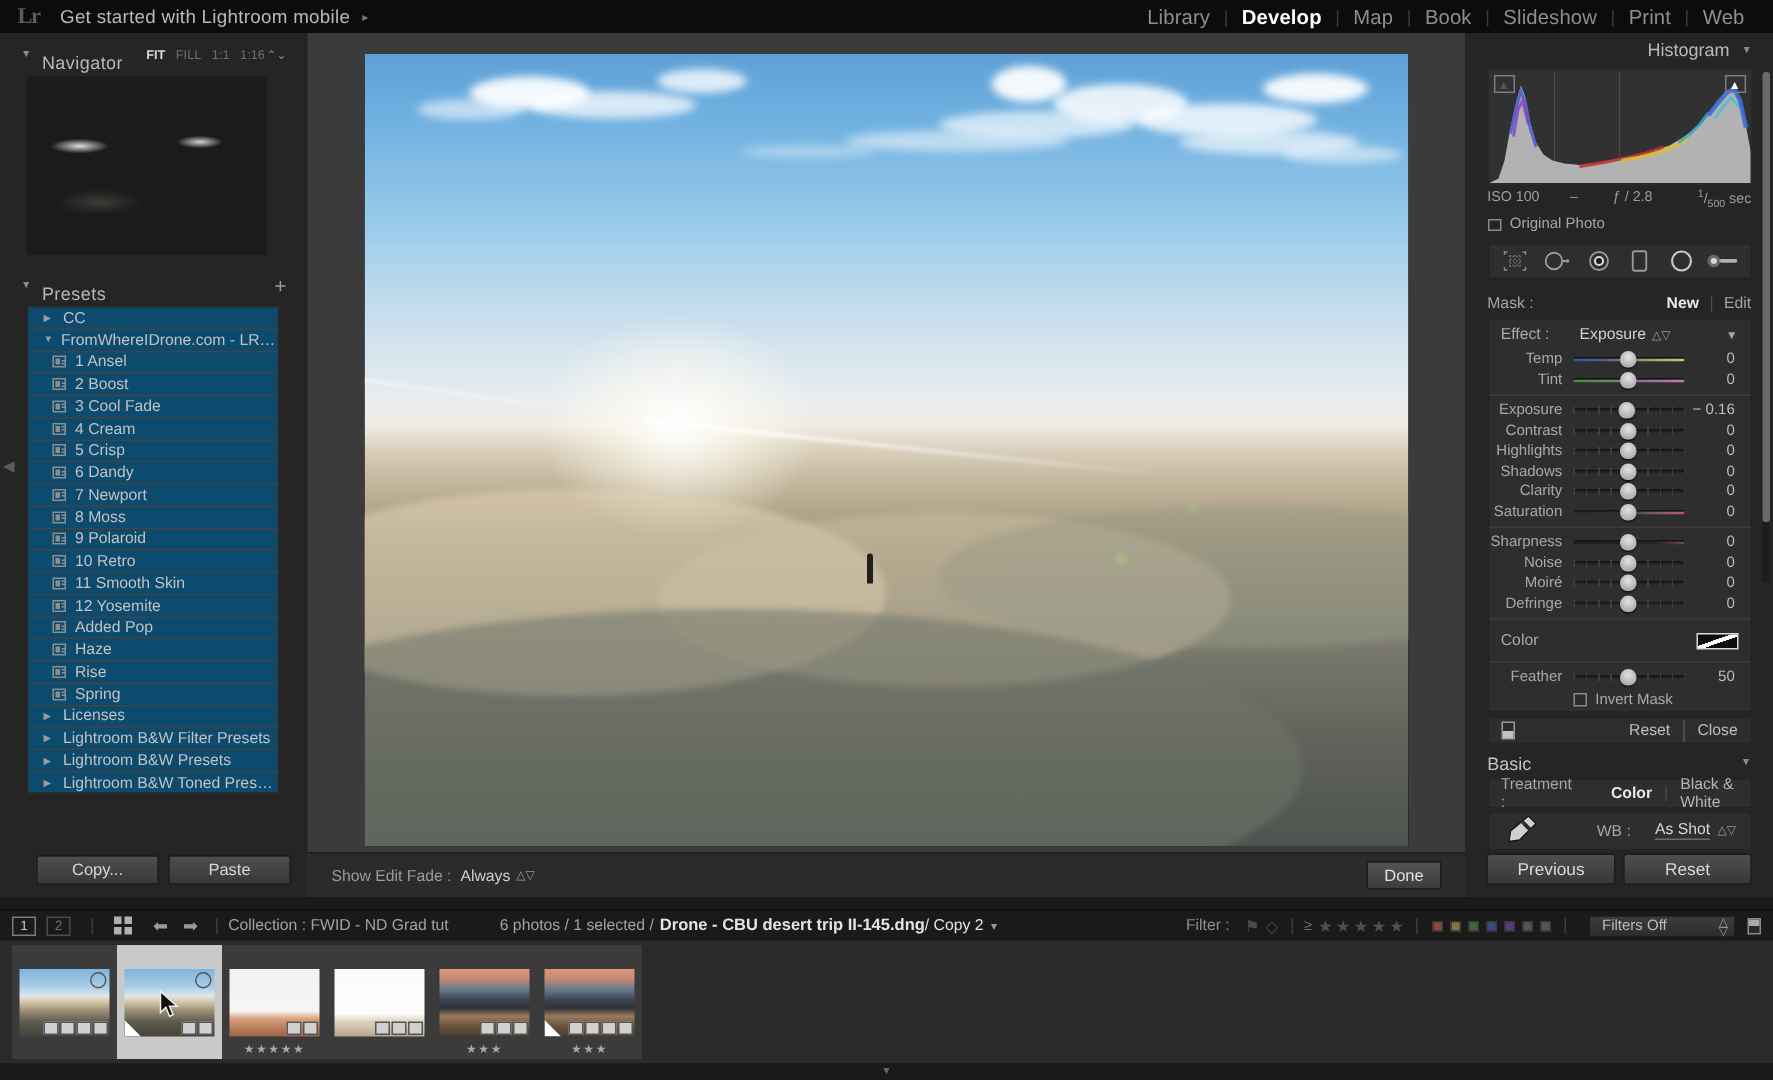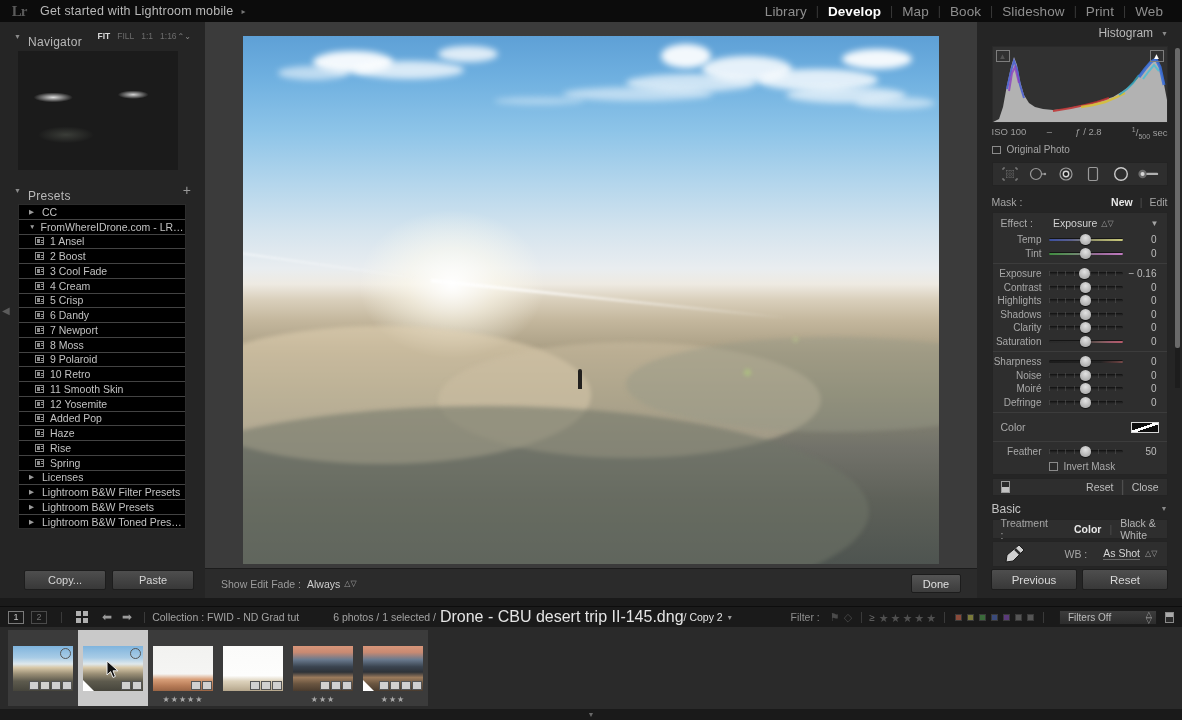--- a/index.html
+++ b/index.html
@@ -66,21 +66,21 @@
     content:""; position:absolute; inset:0;
     background:
       radial-gradient(ellipse 28px 7px at 22% 30%, rgba(255,255,255,.85), rgba(255,255,255,0) 70%),
       radial-gradient(ellipse 22px 6px at 72% 26%, rgba(255,255,255,.8), rgba(255,255,255,0) 70%),
       radial-gradient(ellipse 40px 12px at 30% 85%, rgba(90,95,85,.5), rgba(0,0,0,0) 70%);
   }
 
   .presets-add { margin-left:auto; color:#9a9a9a; font-size:14px; line-height:10px; cursor:pointer;}
   .presets-list {
     margin-top:4px; margin-left:4px; width:168px; height:325px;
-    background:#000000; overflow:hidden; border:1px solid #2c2c2c;
+    background:#0c4a6e; overflow:hidden; border:1px solid #2c2c2c;
   }
   .preset-row {
     height:14.75px; display:flex; align-items:center;
     font-size:10.5px; color:#c2c2c2; padding-left:10px;
     border-bottom:1px solid #434343; cursor:pointer;
   }
   .preset-row .arw { color:#9b9b9b; font-size:6.5px; width:13px; }
   .preset-row .pic {
     width:9px;height:8px;border:1px solid #8d8d8d; margin-right:6px; margin-left:16px;
     display:inline-block; position:relative; flex:none;
@@ -333,21 +333,21 @@
     width:16px; height:13px; border:1px solid #7a7a7a; color:#c8c8c8;
     display:flex; align-items:center; justify-content:center; font-size:9px;
     margin-right:7px; cursor:pointer;
   }
   .fs-num.dim { border-color:#4a4a4a; color:#707070; }
   .fs-grid-ic { width:14px;height:14px; margin:0 8px 0 6px; cursor:pointer;}
   .fs-arrow { color:#9a9a9a; font-size:12px; margin:0 5px; cursor:pointer;}
   .fs-sep { width:1px; height:11px; background:#3a3a3a; margin:0 7px; }
   .fs-coll { color:#a2a2a2; font-size:10.5px; }
   .fs-count { color:#a2a2a2; font-size:10.5px; margin-left:34px; }
-  .fs-file { color:#e4e4e4; font-size:16px; font-weight:normal; }
+  .fs-file { color:#e4e4e4; font-size:11px; font-weight:bold; }
   .fs-copy { color:#e4e4e4; font-size:10.5px; }
   .fs-dd { color:#9a9a9a; font-size:8px; margin-left:5px; }
   .filter-area { margin-left:auto; display:flex; align-items:center; gap:0px; }
   .filter-label { color:#8e8e8e; font-size:10.5px; margin-right:8px;}
   .flag { color:#4a4a4a; font-size:11px; margin:0 2px; }
   .star { color:#4f4f4f; font-size:11px; margin:0 1px; }
   .gte { color:#6e6e6e; font-size:10px; margin-right:3px;}
   .cdot { width:7px;height:7px;margin:0 2.5px; border:1px solid #3a3a3a;}
   .filters-off {
     width:98px;height:15px; background:linear-gradient(to bottom,#3c3c3c,#2c2c2c);

